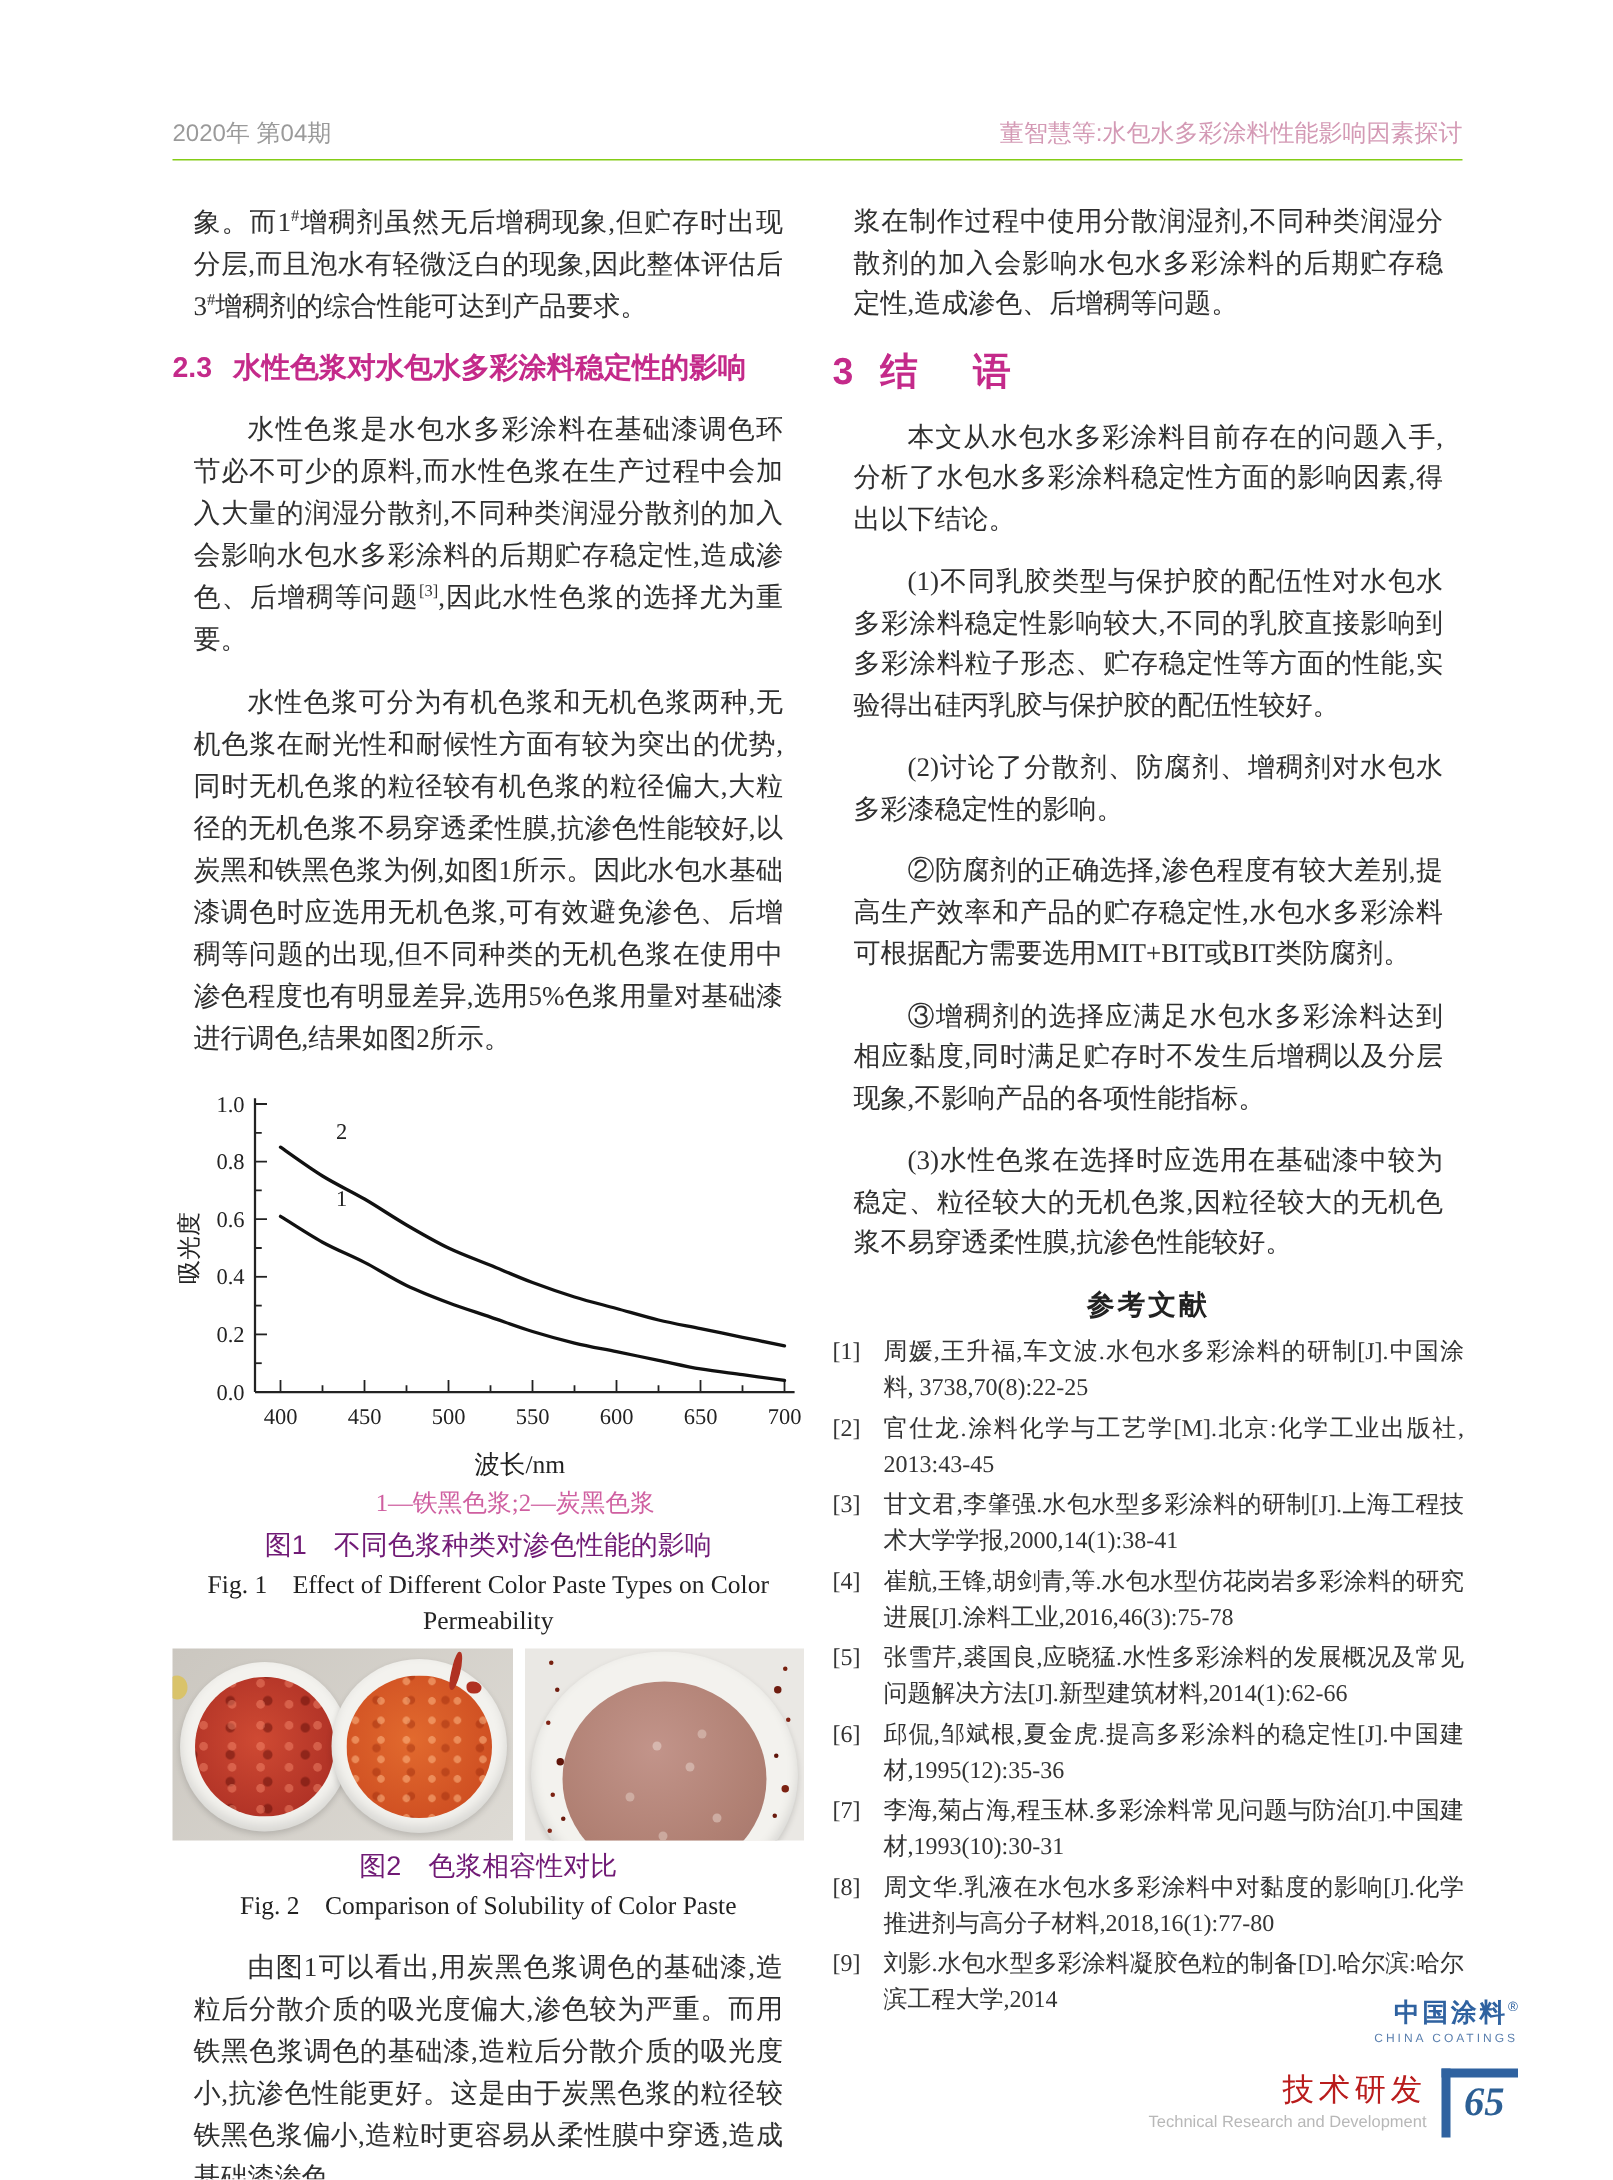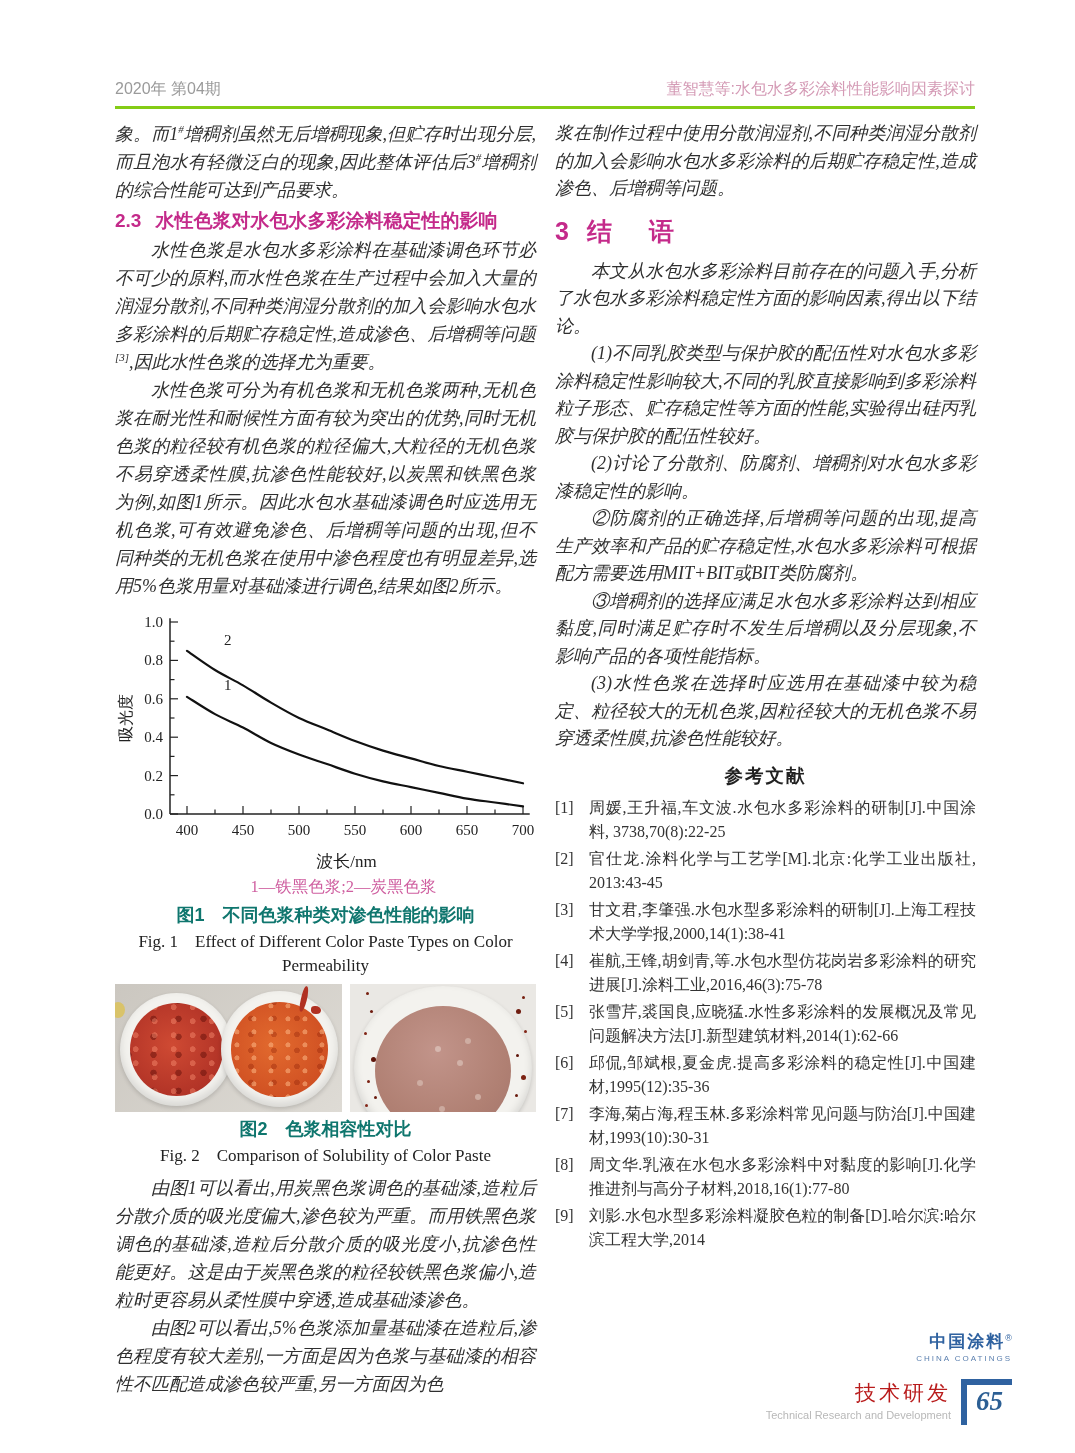--- a/index.html
+++ b/index.html
@@ -1,45 +1,45 @@
 <!DOCTYPE html>
 <html lang="zh"><head>
 <meta charset="utf-8">
 <style>
   html,body{margin:0;padding:0;background:#ffffff;}
   .page{position:relative;width:1075px;height:1453px;background:#fff;overflow:hidden;
         font-family:"Liberation Serif","DejaVu Serif",serif;color:#2f2f2f;}
   
   .header{position:absolute;left:115px;top:76px;width:860px;height:30px;
-          border-bottom:3px solid #84cc16;display:flex;justify-content:space-between;align-items:flex-end;
+          border-bottom:1px solid #84cc16;display:flex;justify-content:space-between;align-items:flex-end;
           font-family:"Liberation Sans","DejaVu Sans",sans-serif;}
   .header .issue{font-size:16px;color:#9a9a9a;padding-bottom:6px;}
   .header .running{font-size:16px;color:#d49ab5;padding-bottom:6px;}
   
   .col{position:absolute;top:120px;width:421px;}
   .col-left{left:115px;}
   .col-right{left:555px;}
-  p.para{margin:0;font-size:18px;line-height:28px;text-align:justify;text-justify:inter-character;font-style:italic;}
+  p.para{margin:14px;font-size:18px;line-height:28px;text-align:justify;text-justify:inter-character;}
   .col-right p.para{line-height:27.5px;}
   p.indent{text-indent:2em;}
   sup{font-size:11px;line-height:0;}
   
   .h-sub{margin:4px 0 2px 0;font-family:"Liberation Sans","DejaVu Sans",sans-serif;
          font-weight:bold;font-size:19px;color:#c42a8a;}
   .h-sub .h-no{margin-right:14px;}
   .h-main{margin:12px 0 10px 0;font-family:"Liberation Sans","DejaVu Sans",sans-serif;
           font-weight:bold;font-size:25px;color:#c42a8a;letter-spacing:6px;}
   .h-main .h-no{margin-right:18px;letter-spacing:0;}
   
   .chart-block{margin:6px 0 0 0;}
   svg text{font-family:"Liberation Serif","DejaVu Serif",serif;}
   .xlabel{font-size:17px;text-align:center;margin:0 0 0 42px;color:#222;}
   .legend{font-size:16.5px;color:#cf5fa0;text-align:center;margin:3px 0 2px 36px;}
-  .cap-cn{font-family:"Liberation Sans","DejaVu Sans",sans-serif;font-weight:bold;
-          font-size:18px;color:#0f766e;text-align:center;margin:5px 0 3px 0;}
+  .cap-cn{font-family:"Liberation Sans","DejaVu Sans",sans-serif;font-weight:normal;
+          font-size:18px;color:#701a75;text-align:center;margin:5px 0 3px 0;}
   .cap-en{font-family:"Liberation Serif","DejaVu Serif",serif;font-weight:normal;
           font-size:17px;color:#222;text-align:center;line-height:24px;margin:0 0 6px 0;}
   
   .photos{display:flex;gap:8px;margin:6px 0 4px 0;height:128px;}
   .photo{position:relative;overflow:hidden;}
   .photo-left{width:227px;background:linear-gradient(135deg,#cbc7c0,#dedbd5);}
   .photo-right{width:186px;background:#eae8e4;}
   .tub{position:absolute;border-radius:50%;background:#f3f2ee;box-shadow:inset 0 -4px 8px rgba(0,0,0,.12),0 2px 4px rgba(0,0,0,.15);}
   .paste{position:absolute;border-radius:50%;}
   .paste-dark{background:
@@ -189,21 +189,21 @@
   <div class="col col-right">
     <p class="para">浆在制作过程中使用分散润湿剂,不同种类润湿分散剂的加入会影响水包水多彩涂料的后期贮存稳定性,造成渗色、后增稠等问题。</p>
 
     <div class="h-main">
       <span class="h-no">3</span><span>结　语</span>
     </div>
 
     <p class="para indent">本文从水包水多彩涂料目前存在的问题入手,分析了水包水多彩涂料稳定性方面的影响因素,得出以下结论。</p>
     <p class="para indent">(1)不同乳胶类型与保护胶的配伍性对水包水多彩涂料稳定性影响较大,不同的乳胶直接影响到多彩涂料粒子形态、贮存稳定性等方面的性能,实验得出硅丙乳胶与保护胶的配伍性较好。</p>
     <p class="para indent">(2)讨论了分散剂、防腐剂、增稠剂对水包水多彩漆稳定性的影响。</p>
-    <p class="para indent">②防腐剂的正确选择,后增稠等问题的出现,提高生产效率和产品的贮存稳定性,水包水多彩涂料可根据配方需要选用MIT+BIT或BIT类防腐剂。</p>
+    <p class="para indent">②防腐剂的正确选择,渗色程度有较大差别,提高生产效率和产品的贮存稳定性,水包水多彩涂料可根据配方需要选用MIT+BIT或BIT类防腐剂。</p>
     <p class="para indent">③增稠剂的选择应满足水包水多彩涂料达到相应黏度,同时满足贮存时不发生后增稠以及分层现象,不影响产品的各项性能指标。</p>
     <p class="para indent">(3)水性色浆在选择时应选用在基础漆中较为稳定、粒径较大的无机色浆,因粒径较大的无机色浆不易穿透柔性膜,抗渗色性能较好。</p>
 
     <div class="refs-title">参考文献</div>
 
     <div class="ref">
       <span class="ref-no">[1]</span>
       <span class="ref-text">周媛,王升福,车文波.水包水多彩涂料的研制[J].中国涂料, 3738,70(8):22-25</span>
     </div>
     <div class="ref">

